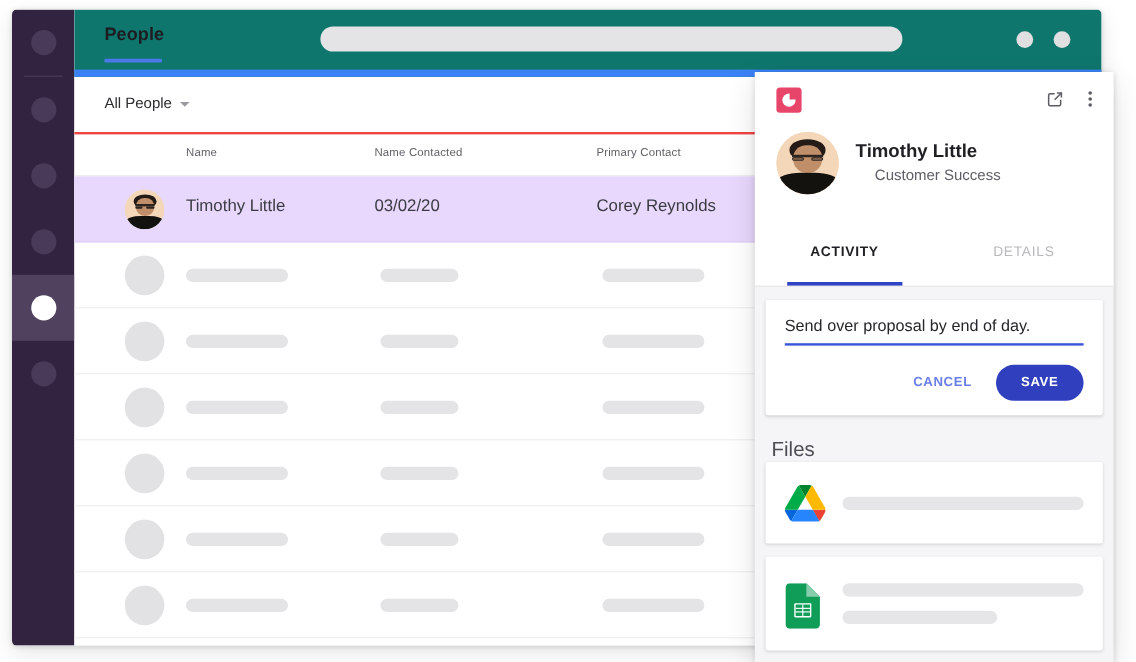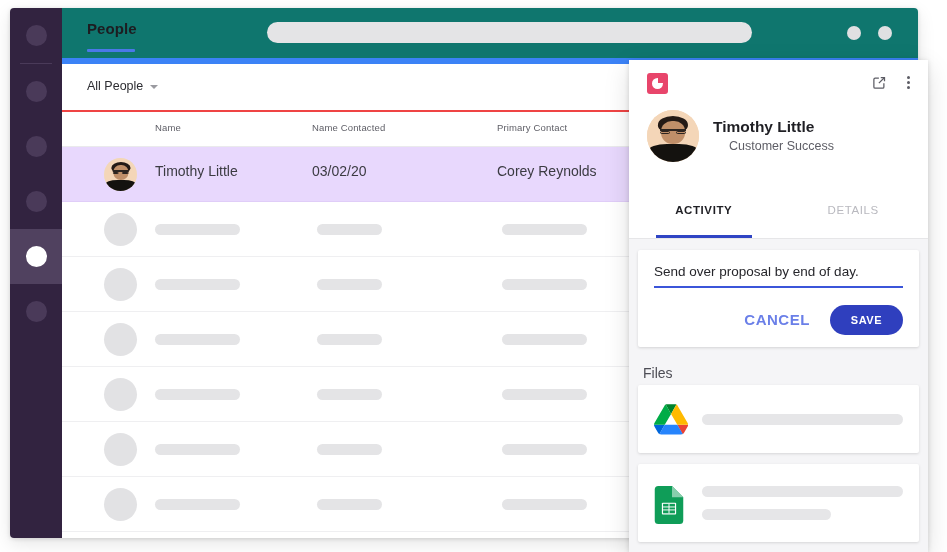--- a/index.html
+++ b/index.html
@@ -436,21 +436,21 @@
     white-space: nowrap;
   }
   .note-actions {
     display: flex;
     align-items: center;
     justify-content: flex-end;
     gap: 10px;
     margin-top: 16px;
   }
   .btn-cancel {
-    font-size: 15px;
+    font-size: 11px;
     font-weight: bold;
     letter-spacing: 0.5px;
     color: #6a7fe8;
     padding: 7px 10px;
     cursor: pointer;
     background: none;
     border: none;
     font-family: inherit;
   }
   .btn-save {
@@ -464,21 +464,21 @@
     padding: 9px 21px;
     cursor: pointer;
     font-family: inherit;
   }
 
   
   .files-label {
     position: absolute;
     left: 14px;
     top: 305px;
-    font-size: 14px;
+    font-size: 17px;
     color: #4d4d55;
   }
   .file-card {
     position: absolute;
     left: 9px;
     width: 281px;
     background: #ffffff;
     border-radius: 2px;
     box-shadow: 0 1px 3px rgba(0,0,0,0.13);
     box-sizing: border-box;

